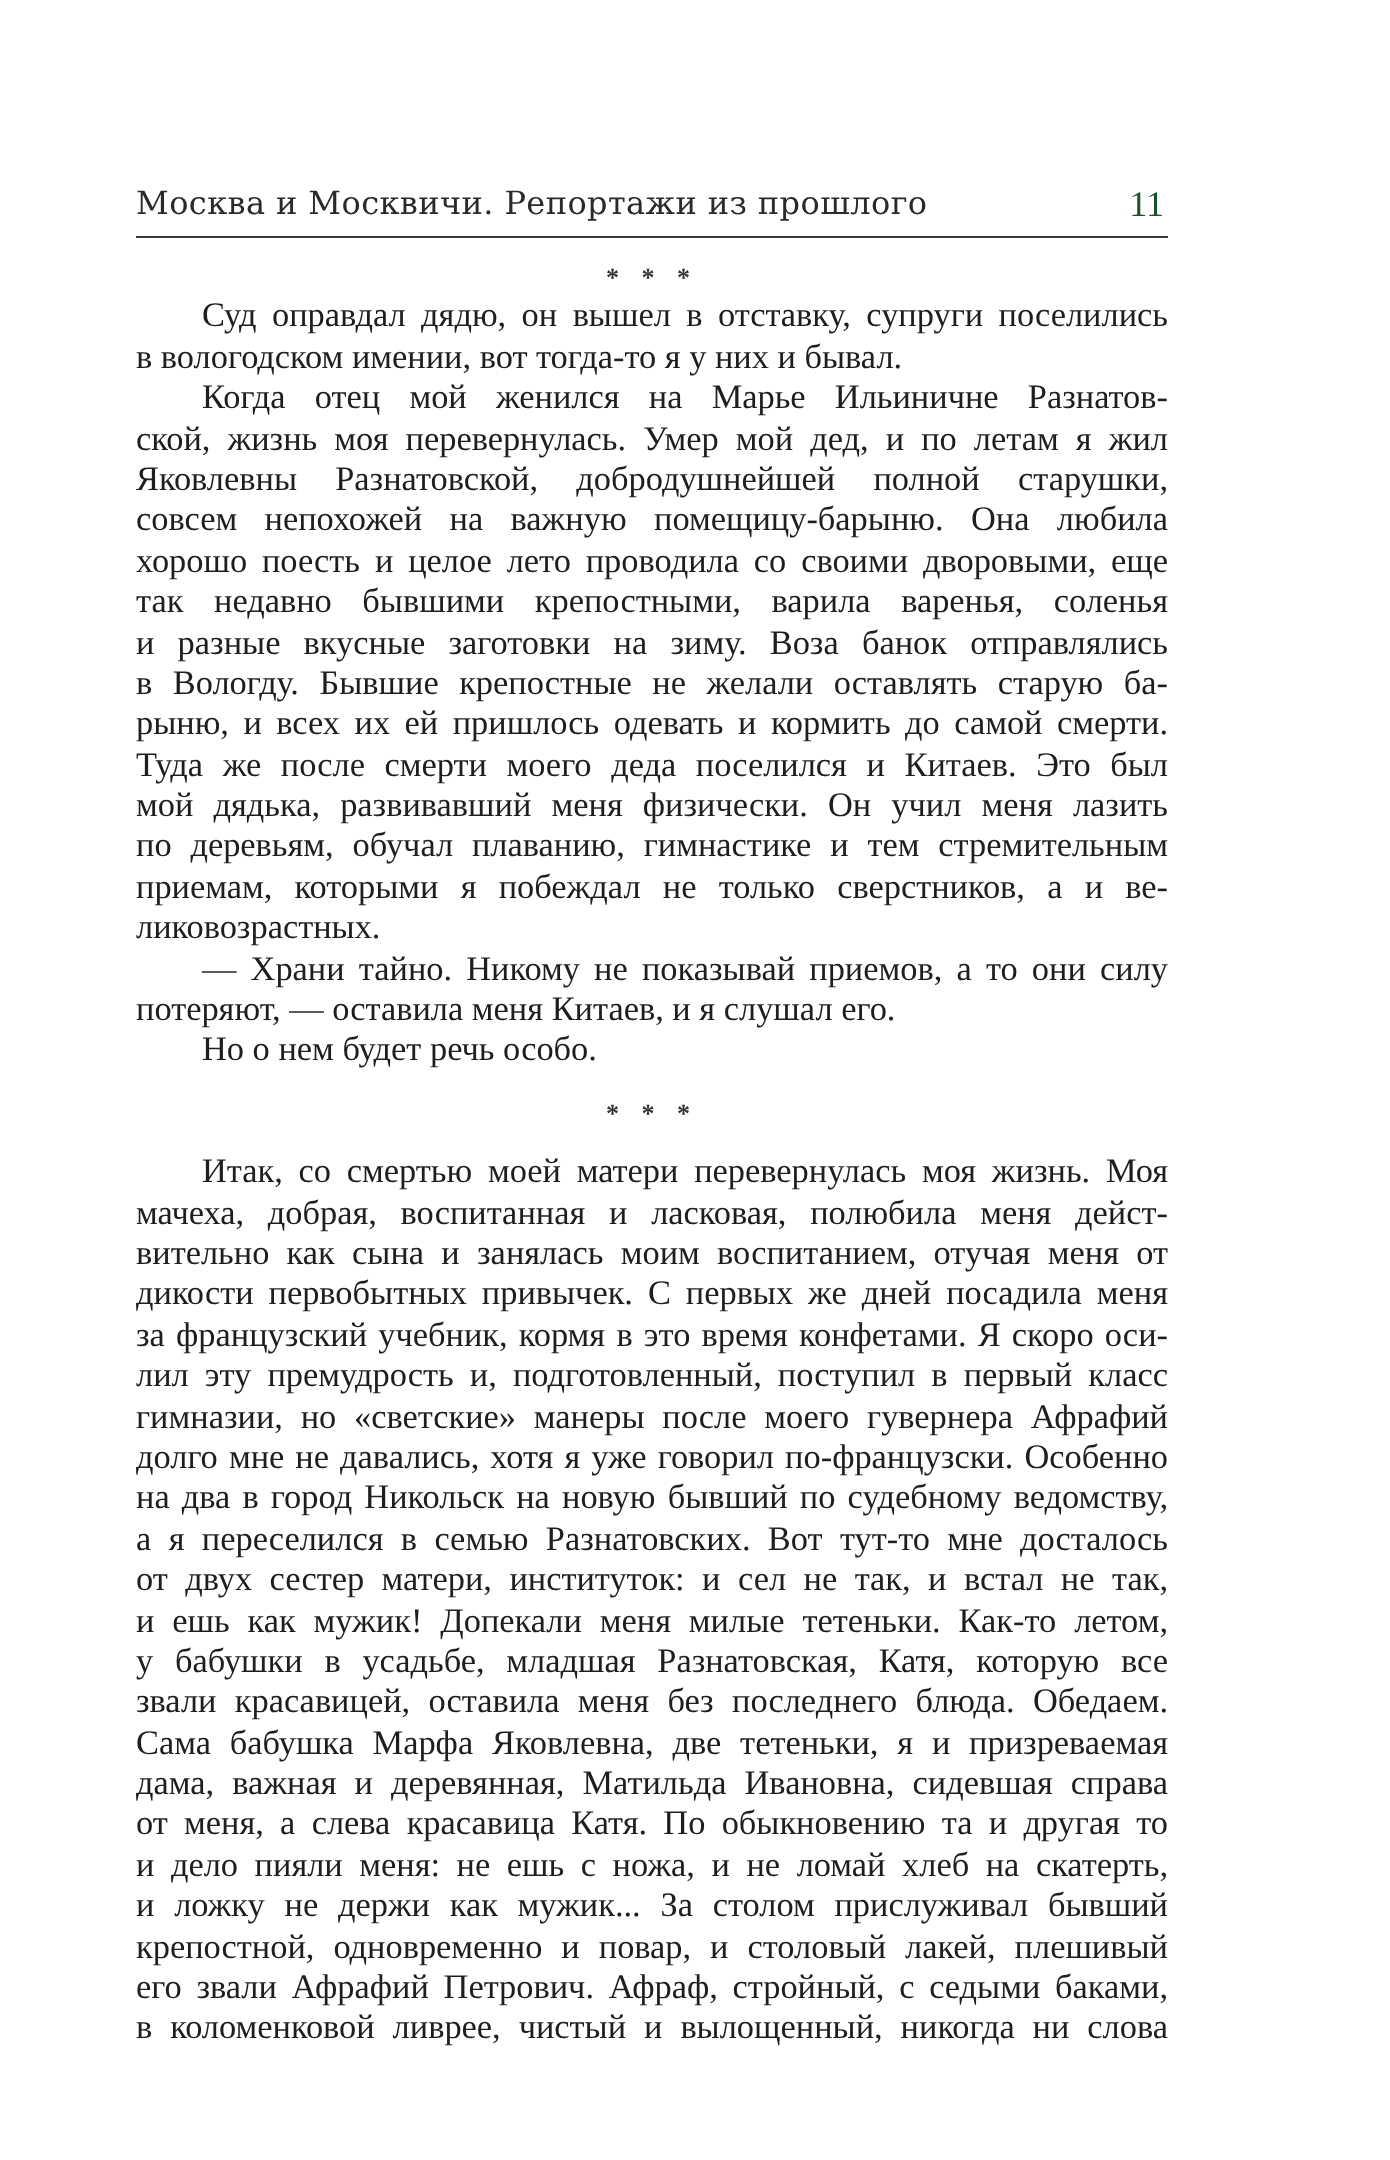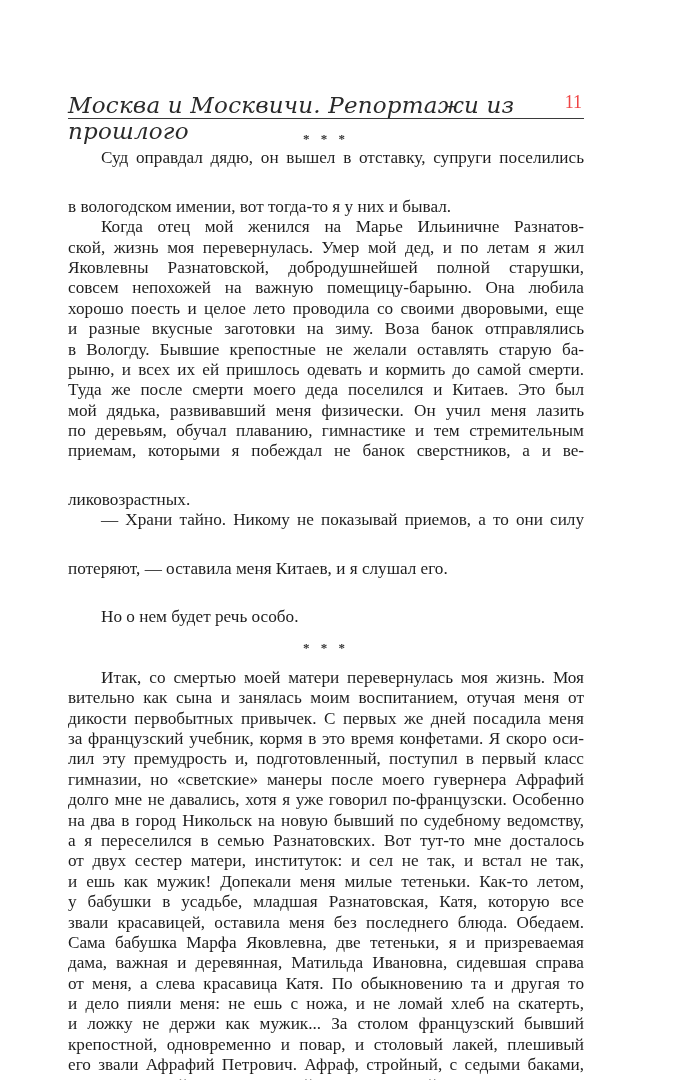--- a/index.html
+++ b/index.html
@@ -4,38 +4,38 @@
 <style>
   html, body { margin: 0; padding: 0; background: #ffffff; }
   body { width: 695px; height: 1080px; position: relative; overflow: hidden; }
   .page { position: absolute; left: 68px; top: 0; width: 516px; }
   .running-head {
     position: absolute; top: 88px; left: 0; width: 516px; height: 30px;
     border-bottom: 1px solid #3a3a3a;
   }
   .running-title {
     position: absolute; left: 0; top: 4px;
-    font-family: "DejaVu Serif", serif; font-style: italic;
-    font-size: 23px; color: #2a2a2a; letter-spacing: 0.2px;
+    font-family: "DejaVu Serif", serif; 
+    font-size: 16px; color: #2a2a2a; letter-spacing: 0.2px;
   }
   .page-number {
     position: absolute; right: 2px; top: 4px;
-    font-family: "Liberation Serif", serif; font-size: 18px; color: #ef4444;
+    font-family: "Liberation Serif", serif; font-size: 18px; color: #14532d;
   }
   .body-text {
     position: absolute; top: 128px; left: 0; width: 516px;
     font-family: "Liberation Serif", serif; font-size: 17.2px;
     line-height: 20.4px; color: #1e1e1e;
   }
   .stars {
     text-align: center; font-size: 13px; letter-spacing: 4px;
     font-weight: bold; height: 20.4px; line-height: 22px; color: #333;
   }
   .line { display: block; white-space: nowrap; text-align: justify; text-align-last: justify; height: 20.4px; }
-  .line.last { text-align-last: left; margin-top: 28px; }
+  .line.last { text-align-last: left; }
   .line.indent { padding-left: 33px; }
   .gap { height: 10px; }
 </style>
 </head>
 <body>
 
 <div class="page">
   <div class="running-head">
     <span class="running-title">Москва и Москвичи. Репортажи из прошлого</span>
     <span class="page-number">11</span>
@@ -48,60 +48,62 @@
       <span class="line indent">Суд оправдал дядю, он вышел в отставку, супруги поселились</span>
       <span class="line last">в вологодском имении, вот тогда-то я у них и бывал.</span>
     </div>
 
     <div>
       <span class="line indent">Когда отец мой женился на Марье Ильиничне Разнатов-</span>
       <span class="line">ской, жизнь моя перевернулась. Умер мой дед, и по летам я жил</span>
       <span class="line">Яковлевны Разнатовской, добродушнейшей полной старушки,</span>
       <span class="line">совсем непохожей на важную помещицу-барыню. Она любила</span>
       <span class="line">хорошо поесть и целое лето проводила со своими дворовыми, еще</span>
+      <span class="line">так недавно бывшими крепостными, варила варенья, соленья</span>
       <span class="line">и разные вкусные заготовки на зиму. Воза банок отправлялись</span>
       <span class="line">в Вологду. Бывшие крепостные не желали оставлять старую ба-</span>
       <span class="line">рыню, и всех их ей пришлось одевать и кормить до самой смерти.</span>
       <span class="line">Туда же после смерти моего деда поселился и Китаев. Это был</span>
       <span class="line">мой дядька, развивавший меня физически. Он учил меня лазить</span>
       <span class="line">по деревьям, обучал плаванию, гимнастике и тем стремительным</span>
-      <span class="line">приемам, которыми я побеждал не банок сверстников, а и ве-</span>
+      <span class="line">приемам, которыми я побеждал не только сверстников, а и ве-</span>
       <span class="line last">ликовозрастных.</span>
     </div>
 
     <div>
       <span class="line indent">— Храни тайно. Никому не показывай приемов, а то они силу</span>
       <span class="line last">потеряют, — оставила меня Китаев, и я слушал его.</span>
     </div>
 
     <div>
       <span class="line indent last">Но о нем будет речь особо.</span>
     </div>
 
     <div class="gap"></div>
     <div class="stars">* * *</div>
     <div class="gap"></div>
 
     <div>
       <span class="line indent">Итак, со смертью моей матери перевернулась моя жизнь. Моя</span>
+      <span class="line">мачеха, добрая, воспитанная и ласковая, полюбила меня дейст-</span>
       <span class="line">вительно как сына и занялась моим воспитанием, отучая меня от</span>
       <span class="line">дикости первобытных привычек. С первых же дней посадила меня</span>
       <span class="line">за французский учебник, кормя в это время конфетами. Я скоро оси-</span>
       <span class="line">лил эту премудрость и, подготовленный, поступил в первый класс</span>
       <span class="line">гимназии, но «светские» манеры после моего гувернера Афрафий</span>
       <span class="line">долго мне не давались, хотя я уже говорил по-французски. Особенно</span>
       <span class="line">на два в город Никольск на новую бывший по судебному ведомству,</span>
       <span class="line">а я переселился в семью Разнатовских. Вот тут-то мне досталось</span>
       <span class="line">от двух сестер матери, институток: и сел не так, и встал не так,</span>
       <span class="line">и ешь как мужик! Допекали меня милые тетеньки. Как-то летом,</span>
       <span class="line">у бабушки в усадьбе, младшая Разнатовская, Катя, которую все</span>
       <span class="line">звали красавицей, оставила меня без последнего блюда. Обедаем.</span>
       <span class="line">Сама бабушка Марфа Яковлевна, две тетеньки, я и призреваемая</span>
       <span class="line">дама, важная и деревянная, Матильда Ивановна, сидевшая справа</span>
       <span class="line">от меня, а слева красавица Катя. По обыкновению та и другая то</span>
       <span class="line">и дело пияли меня: не ешь с ножа, и не ломай хлеб на скатерть,</span>
-      <span class="line">и ложку не держи как мужик... За столом французский бывший</span>
+      <span class="line">и ложку не держи как мужик... За столом прислуживал бывший</span>
       <span class="line">крепостной, одновременно и повар, и столовый лакей, плешивый</span>
       <span class="line">его звали Афрафий Петрович. Афраф, стройный, с седыми баками,</span>
       <span class="line">в коломенковой ливрее, чистый и вылощенный, никогда ни слова</span>
     </div>
   </div>
 </div>
 
 </body></html>

